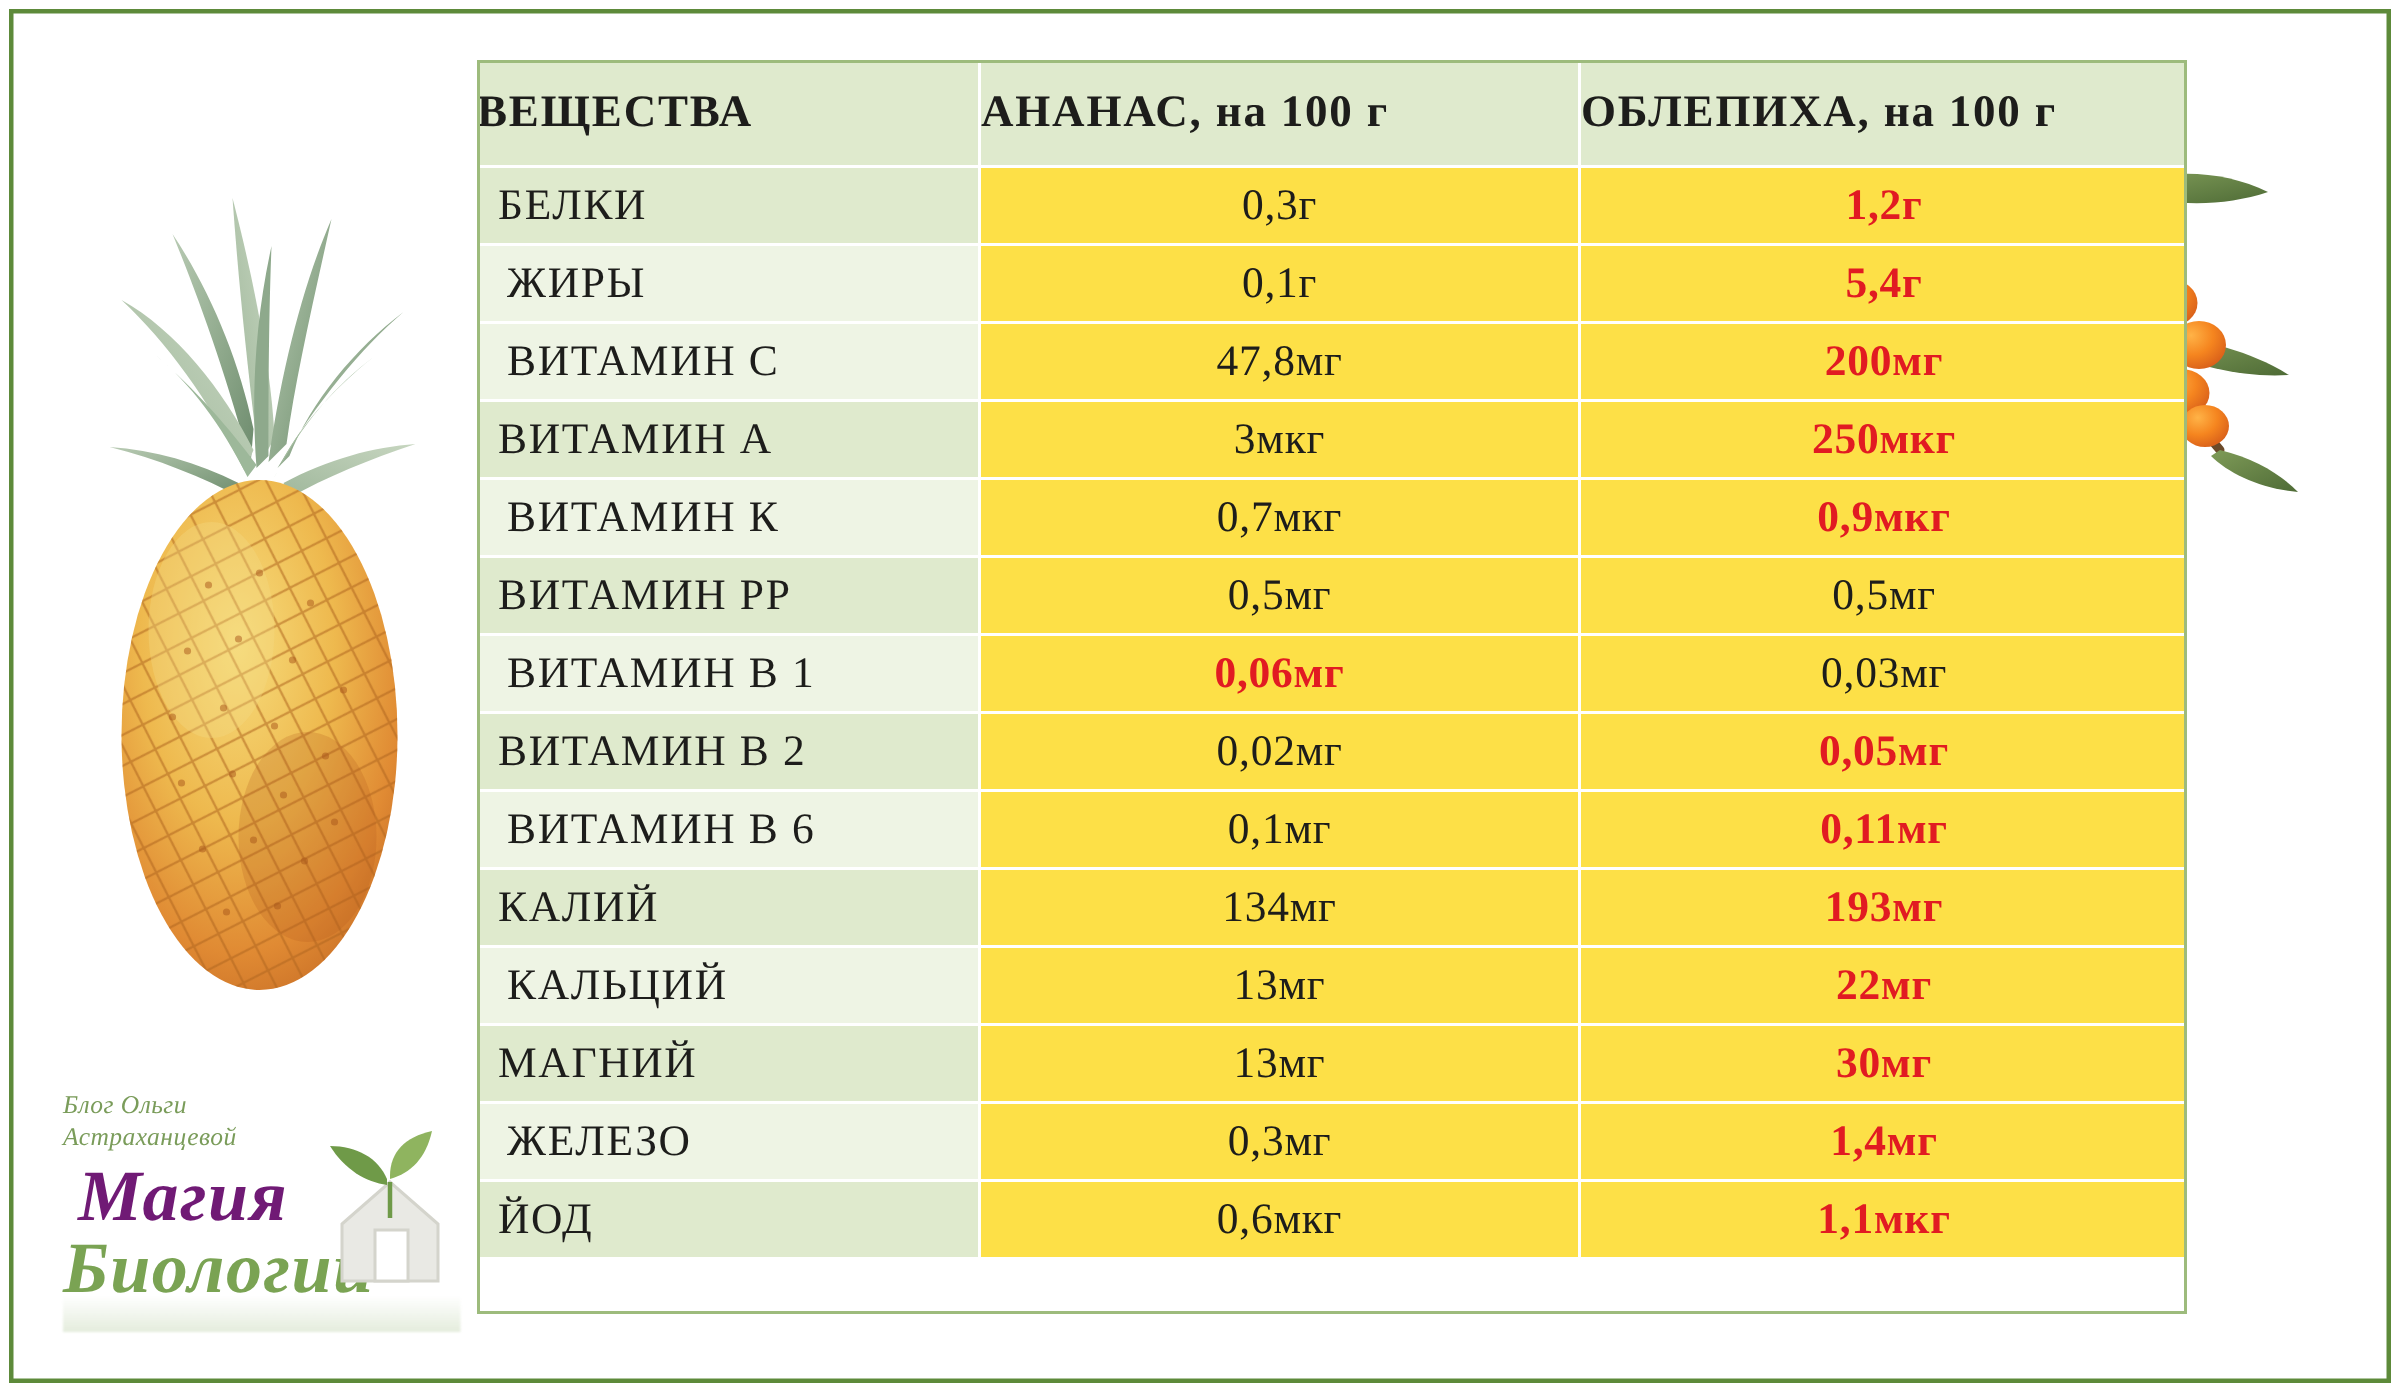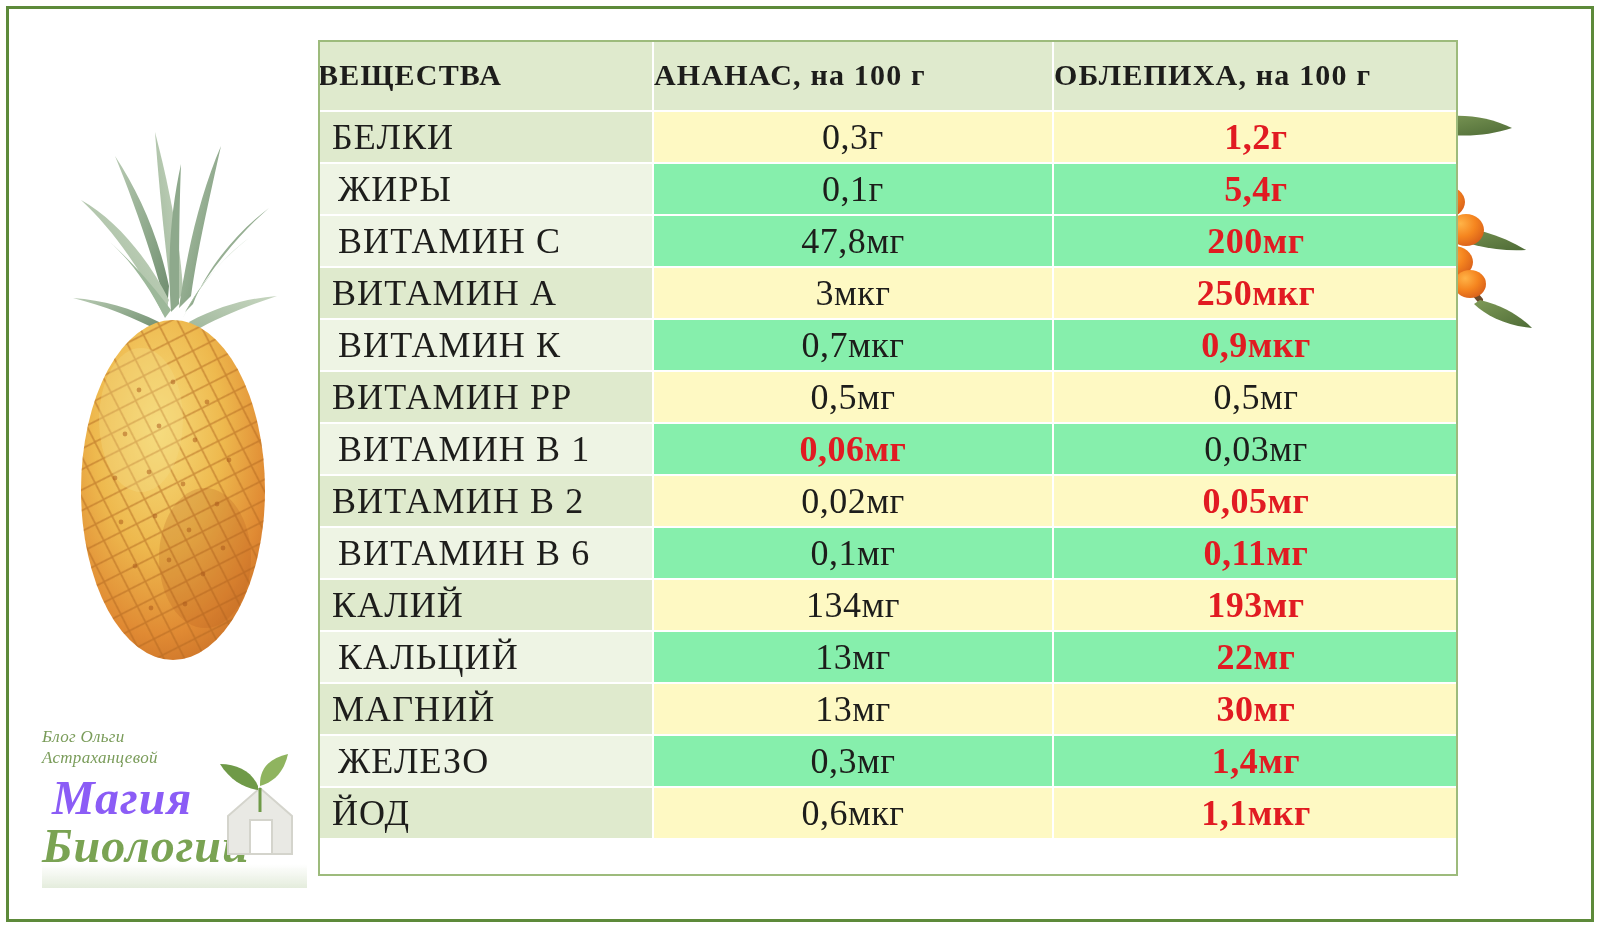--- a/index.html
+++ b/index.html
@@ -65,21 +65,21 @@
     letter-spacing: 0.3px;
   }
   #logo .logo-word1 {
     position: absolute;
     left: 22px;
     top: 44px;
     font-family: "Liberation Serif", serif;
     font-style: italic;
     font-weight: bold;
     font-size: 48px;
-    color: #8b5cf6;
+    color: #701a75;
     letter-spacing: 1px;
   }
   #logo .logo-word2 {
     position: absolute;
     left: 12px;
     top: 92px;
     font-family: "Liberation Serif", serif;
     font-style: italic;
     font-weight: bold;
     font-size: 48px;
@@ -118,21 +118,21 @@
   #nutrition-table col.c1 { width: 400px; }
   #nutrition-table col.c2 { width: 404px; }
 
   #nutrition-table th,
   #nutrition-table td {
     border-right: 2px solid #ffffff;
     border-bottom: 2px solid #ffffff;
     padding: 0;
     height: 50px;
     font-family: "Liberation Serif", serif;
-    font-size: 36px;
+    font-size: 29px;
     color: #1d1d1b;
     letter-spacing: 0.5px;
   }
   #nutrition-table tr th:last-child,
   #nutrition-table tr td:last-child {
     border-right: none;
   }
 
   #nutrition-table thead th {
     height: 70px;
@@ -148,25 +148,25 @@
     background: #dfeacd;
     text-align: left;
     padding-left: 14px;
     letter-spacing: 1.1px;
   }
   #nutrition-table tbody tr.alt td.name {
     background: #eef4e4;
     padding-left: 20px;
   }
   #nutrition-table tbody td.val {
-    background: #fef9c3;
+    background: #fde047;
     text-align: center;
   }
   #nutrition-table tbody tr.alt td.val {
-    background: #86efac;
+    background: #fde047;
     margin-left: 19px;
   }
   #nutrition-table tbody td.hi {
     color: #e11b22;
     font-weight: bold;
   }
   .cell-inner {
     display: block;
     line-height: 48px;
     white-space: nowrap;

